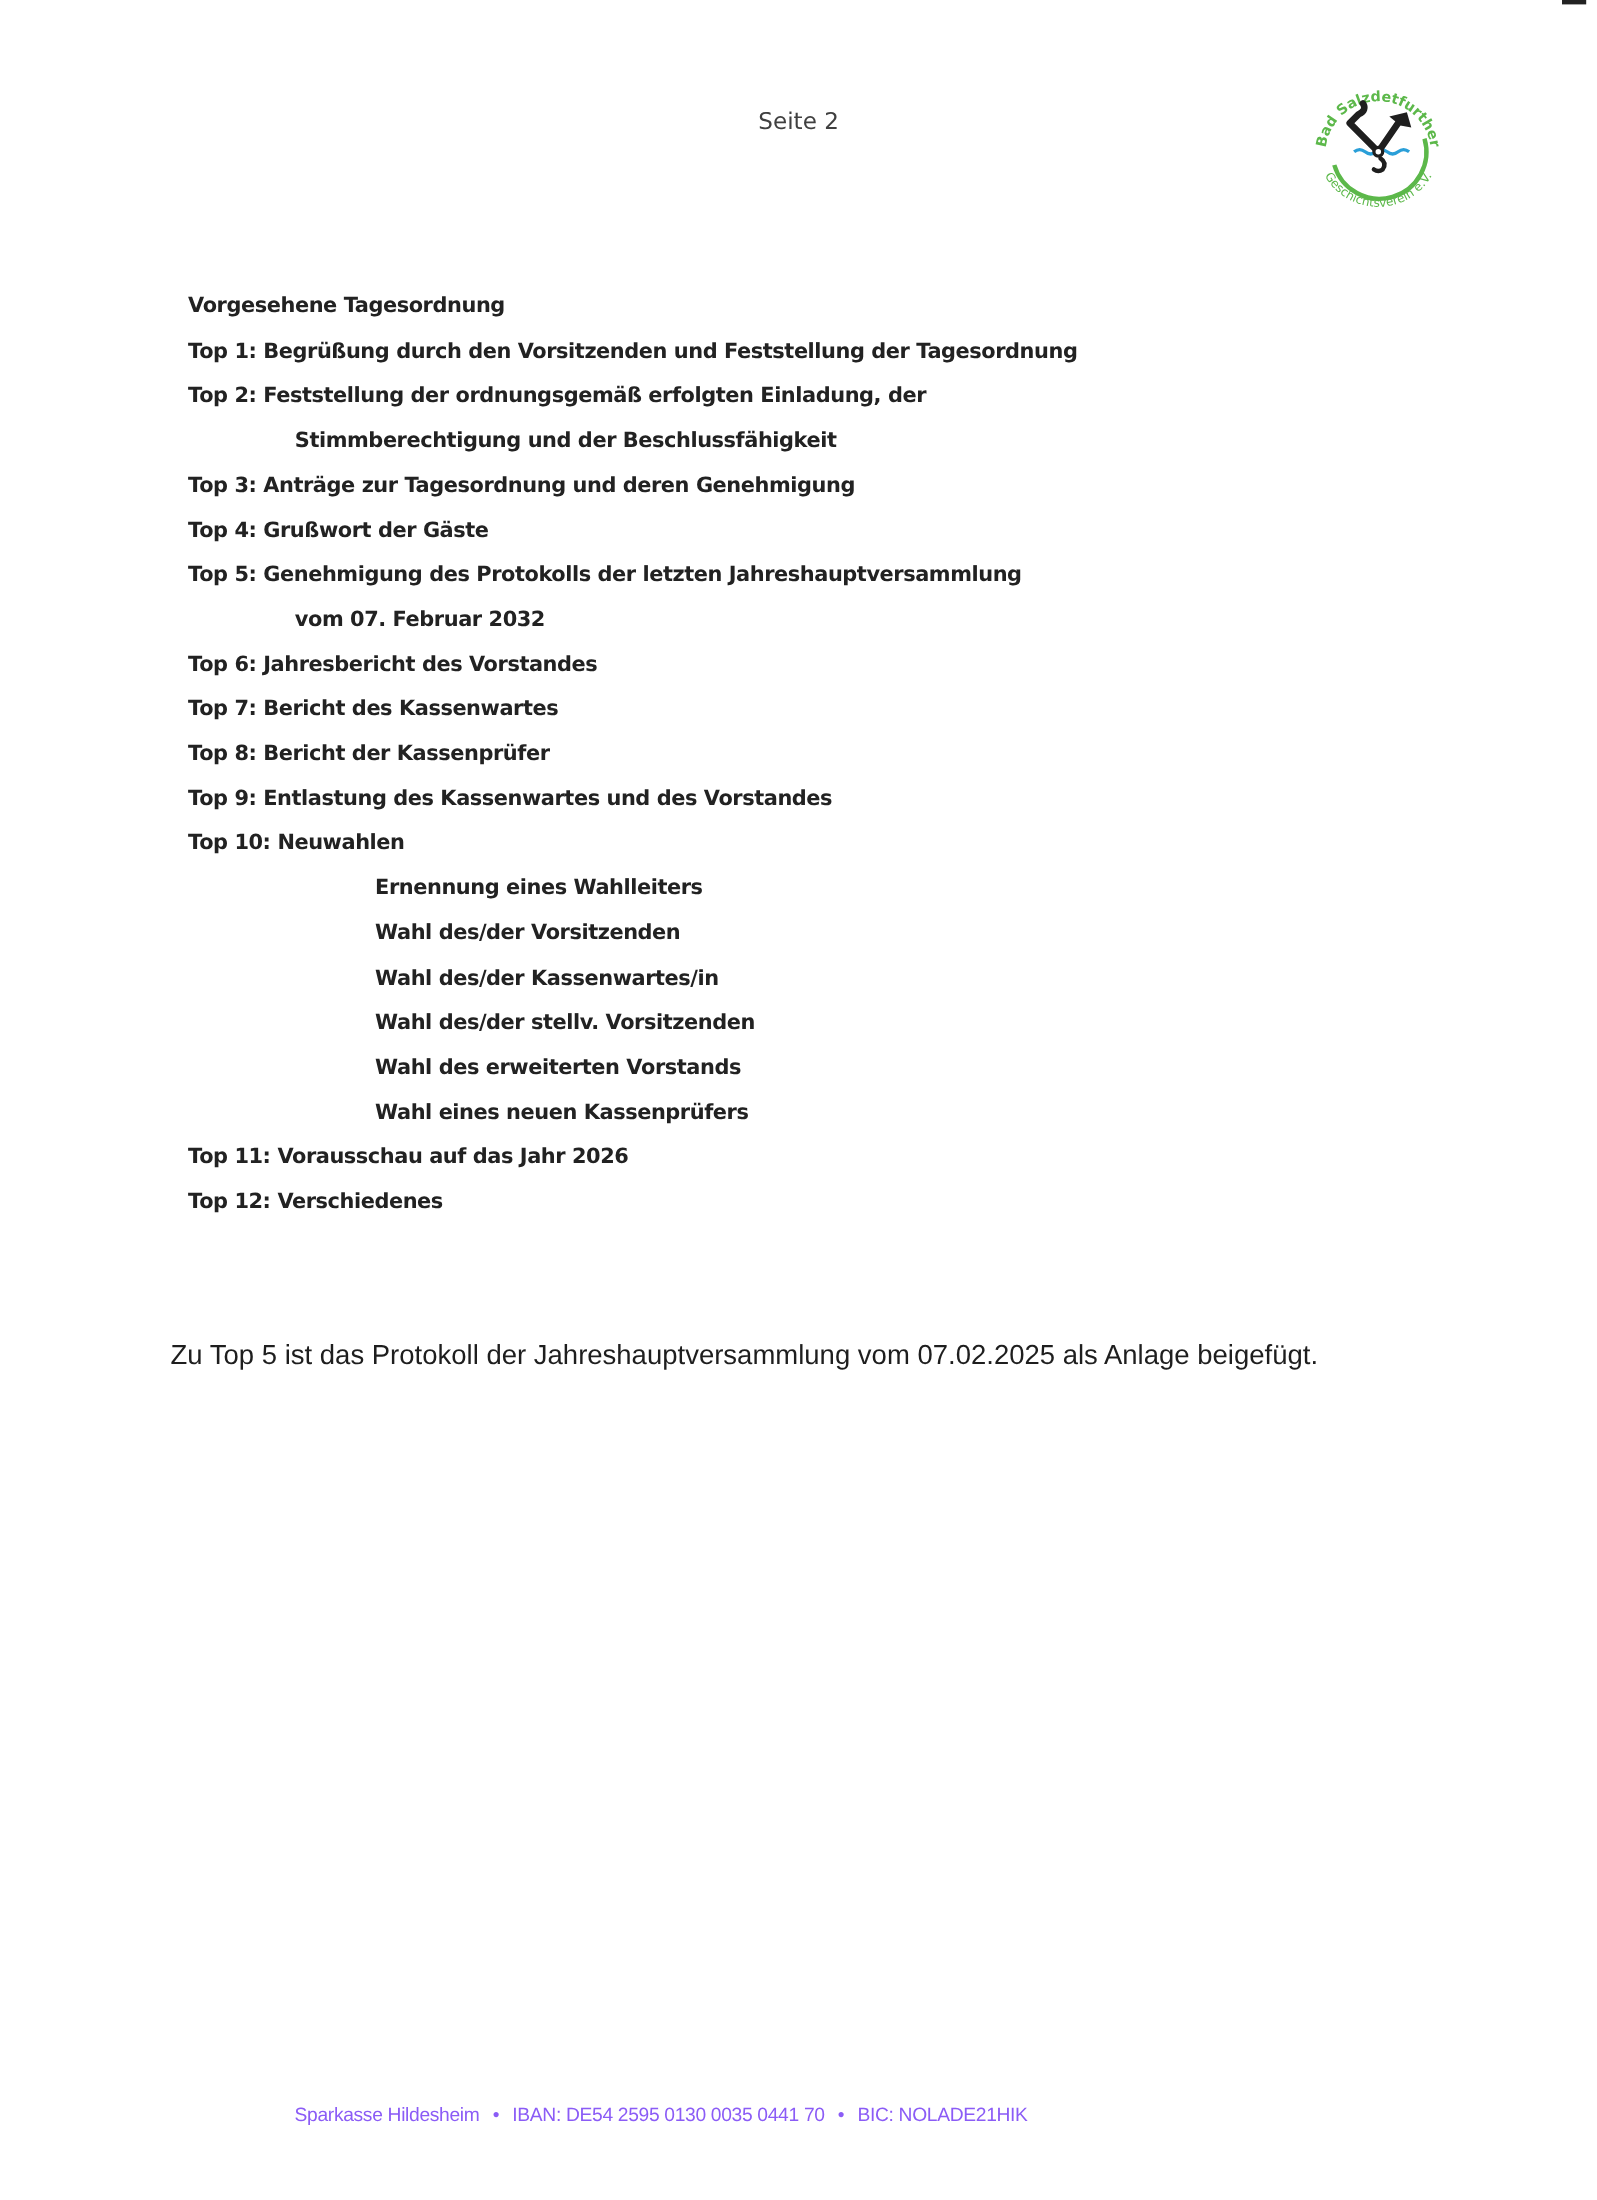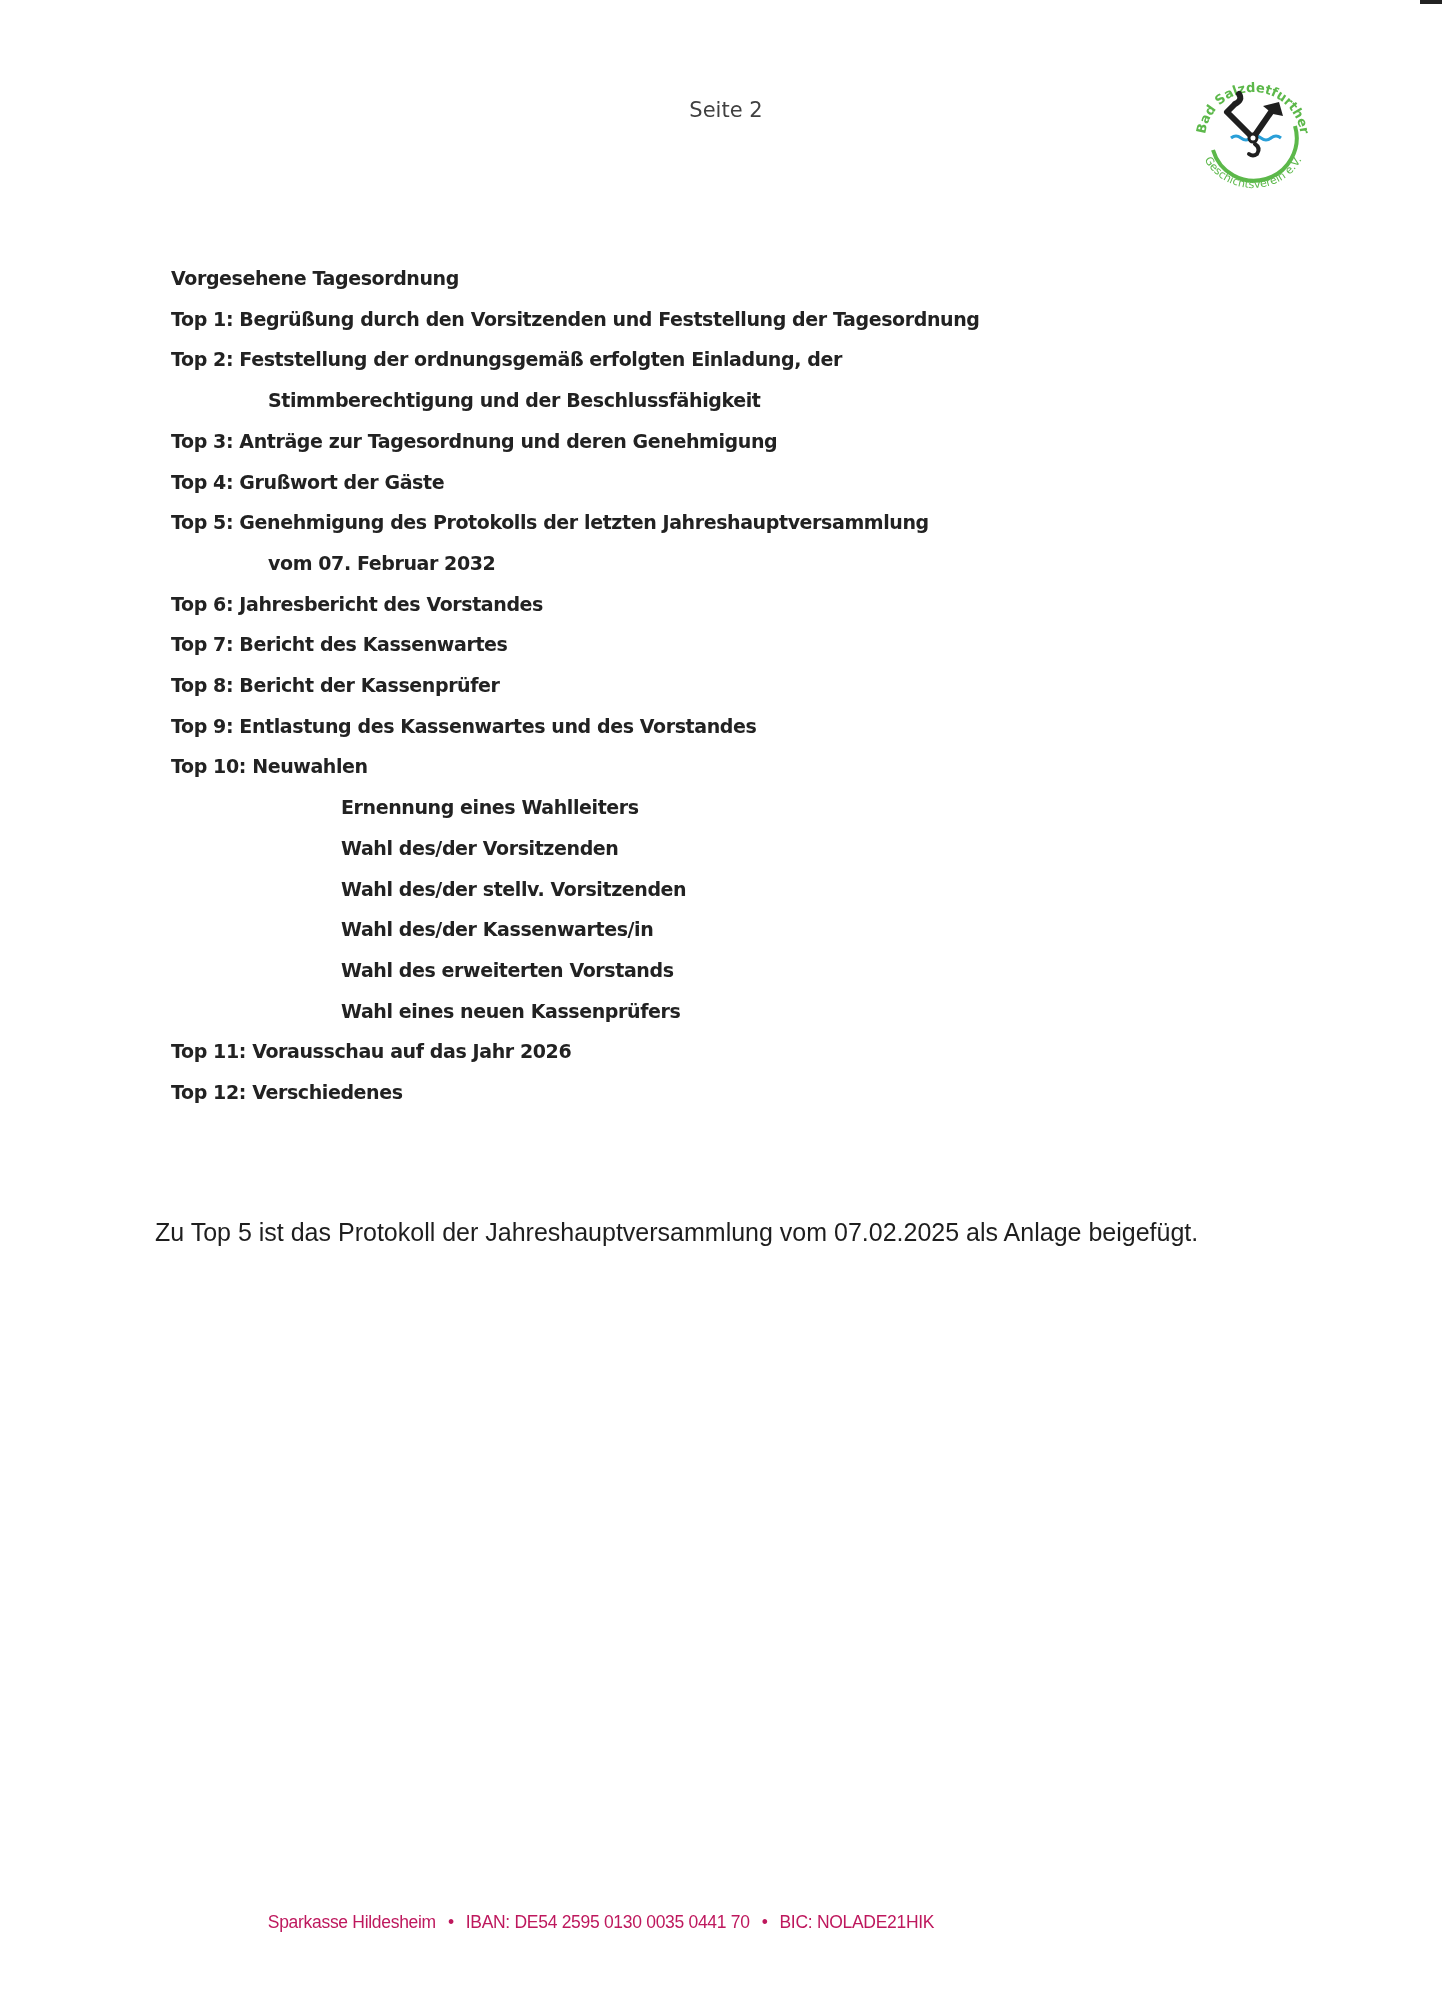--- a/index.html
+++ b/index.html
@@ -71,21 +71,21 @@
       color: #1e1e1e;
     }
     .footer {
       position: absolute;
       top: 1912px;
       left: 0;
       width: 1202px;
       text-align: center;
       font-family: "Liberation Sans", sans-serif;
       font-size: 17.5px;
-      color: #be185d;
+      color: #8b5cf6;
       letter-spacing: -0.3px;
     }
     .footer .sep {
       display: inline-block;
       margin: 0 12px;
     }
   </style>
 </head>
 <body>
 
@@ -141,22 +141,22 @@
 
   <span class="line"><span>Top 7:</span> <span>Bericht des Kassenwartes</span></span>
 
   <span class="line"><span>Top 8:</span> <span>Bericht der Kassenprüfer</span></span>
 
   <span class="line"><span>Top 9:</span> <span>Entlastung des Kassenwartes und des Vorstandes</span></span>
 
   <span class="line"><span>Top 10:</span> <span>Neuwahlen</span></span>
   <span class="line sub">Ernennung eines Wahlleiters</span>
   <span class="line sub">Wahl des/der Vorsitzenden</span>
+  <span class="line sub">Wahl des/der Kassenwartes/in</span>
   <span class="line sub">Wahl des/der stellv. Vorsitzenden</span>
-  <span class="line sub">Wahl des/der Kassenwartes/in</span>
   <span class="line sub">Wahl des erweiterten Vorstands</span>
   <span class="line sub">Wahl eines neuen Kassenprüfers</span>
 
   <span class="line"><span>Top 11:</span> <span>Vorausschau auf das Jahr 2026</span></span>
 
   <span class="line"><span>Top 12:</span> <span>Verschiedenes</span></span>
 </div>
 
 <div class="note">Zu Top 5 ist das Protokoll der Jahreshauptversammlung vom 07.02.2025 als Anlage beigefügt.</div>
 

